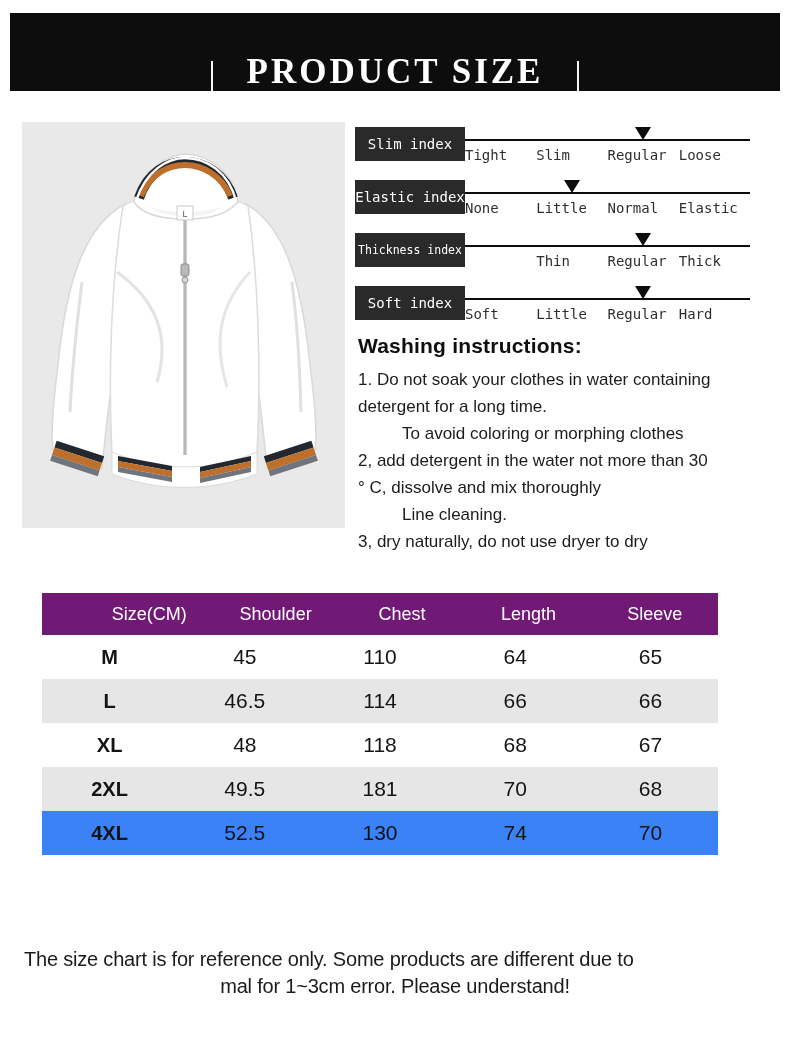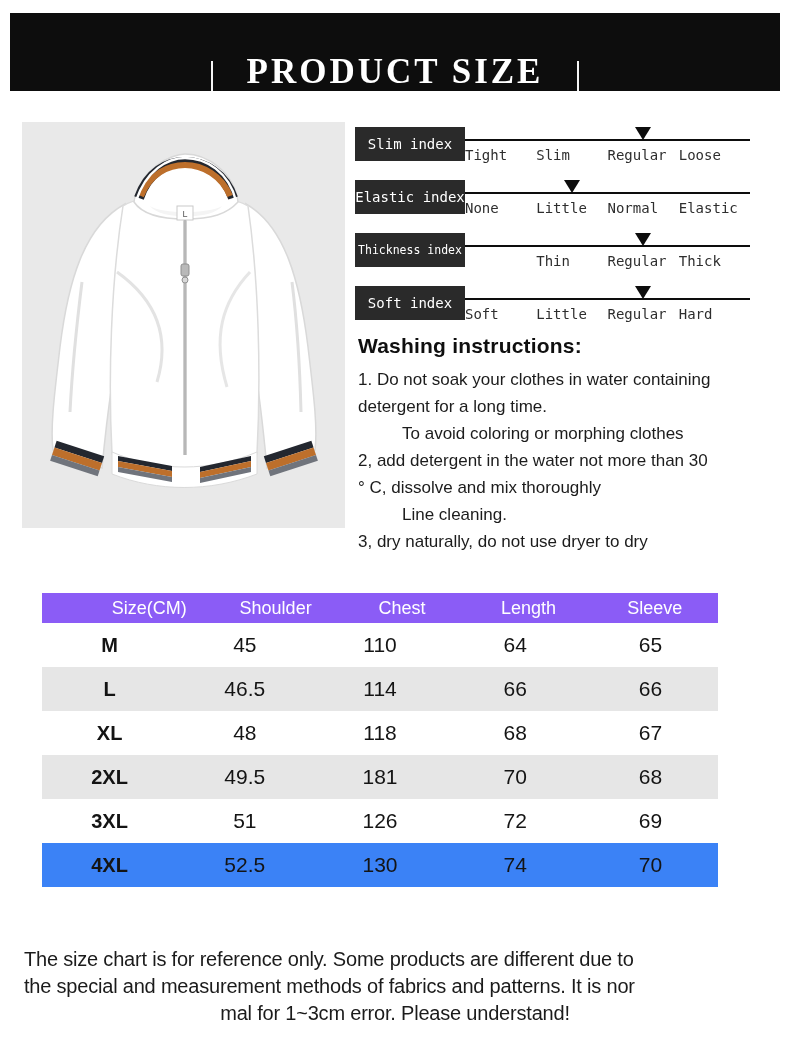--- a/index.html
+++ b/index.html
@@ -52,21 +52,21 @@
 
   
   .washing { position:absolute; left:358px; top:334px; width:426px; }
   .washing-title { font-size:21px; font-weight:bold; color:#0f0f0f; margin-bottom:8px; letter-spacing:0.2px; }
   .washing-line { font-size:17px; color:#1c1c1c; line-height:27px; white-space:nowrap; }
   .washing-line.indent { padding-left:44px; }
 
   
   .size-table { position:absolute; left:42px; top:593px; width:676px; }
   .t-row { display:flex; align-items:center; height:44px; }
-  .t-row.head { background:#8b5cf6; color:#ffffff; height:30px;padding-left:44px; }
+  .t-row.head { background:#701a75; color:#ffffff; height:42px;padding-left:44px; }
   .t-row.shade { background:#e6e6e6; }
   .t-row.shade-light { background:#3b82f6; }
   .t-cell { flex:1 1 0; text-align:center; font-size:21px; color:#141414; }
   .t-row.head .t-cell { font-size:18px; color:#ffffff; font-weight:normal; }
   .t-cell.size-col { font-weight:bold; font-size:20px; }
 
   
   .disclaimer { position:absolute; left:24px; top:946px; width:742px; }
   .disclaimer div { font-size:20px; line-height:27px; color:#1b1b1b; white-space:nowrap; letter-spacing:-0.2px; }
   .disclaimer .centered { text-align:center; }
@@ -246,36 +246,28 @@
     </div>
 
     <div class="t-row shade">
       <div class="t-cell size-col">2XL</div>
       <div class="t-cell">49.5</div>
       <div class="t-cell">181</div>
       <div class="t-cell">70</div>
       <div class="t-cell">68</div>
     </div>
 
-    <div class="t-row">
-      <div class="t-cell size-col">3XL</div>
-      <div class="t-cell">51</div>
-      <div class="t-cell">126</div>
-      <div class="t-cell">72</div>
-      <div class="t-cell">69</div>
-    </div>
 
     <div class="t-row shade-light">
       <div class="t-cell size-col">4XL</div>
       <div class="t-cell">52.5</div>
       <div class="t-cell">130</div>
       <div class="t-cell">74</div>
       <div class="t-cell">70</div>
     </div>
   </div>
 
   <div class="disclaimer">
     <div>The size chart is for reference only. Some products are different due to</div>
-    <div>the special and measurement methods of fabrics and patterns. It is nor</div>
     <div class="centered">mal for 1~3cm error. Please understand!</div>
   </div>
 
 </div>
 
 </body></html>

